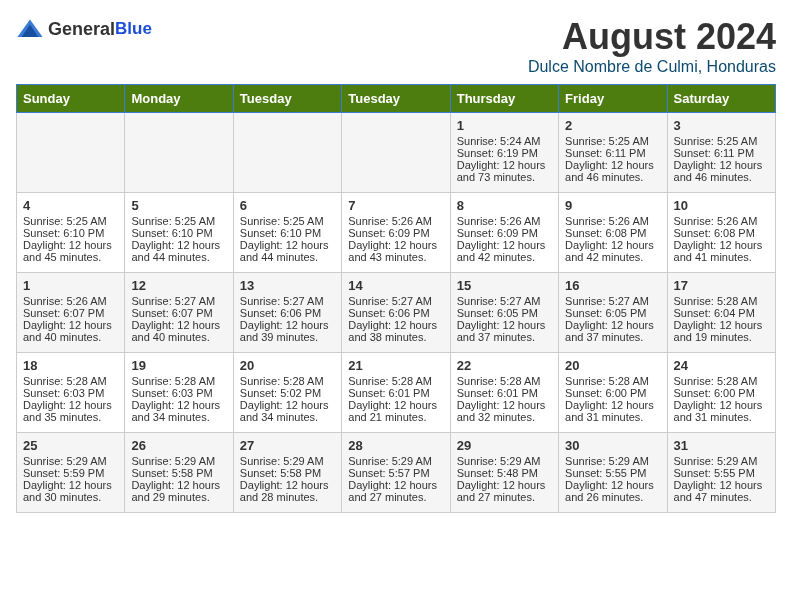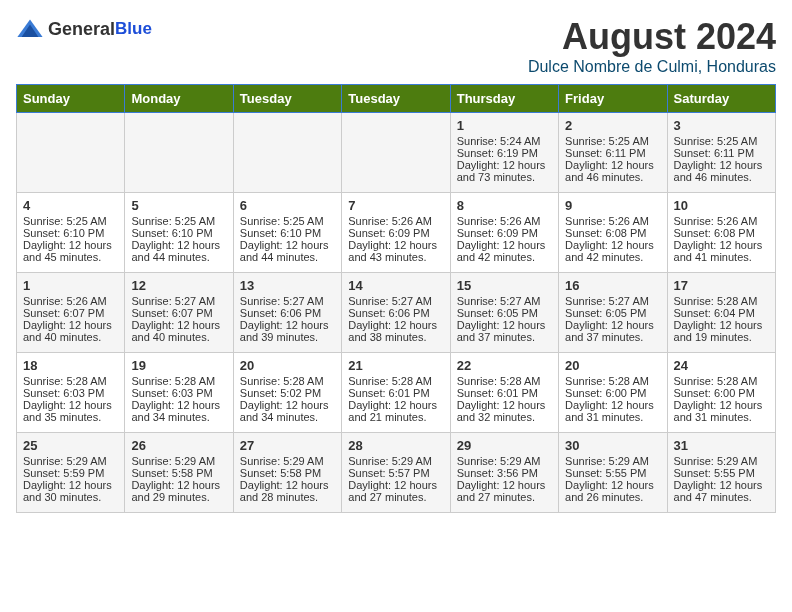--- a/index.html
+++ b/index.html
@@ -327,21 +327,21 @@
         <td>
           <span class="day-num">28</span>
           <div>Sunrise: 5:29 AM</div>
           <div>Sunset: 5:57 PM</div>
           <div>Daylight: 12 hours</div>
           <div>and 27 minutes.</div>
         </td>
         <td>
           <span class="day-num">29</span>
           <div>Sunrise: 5:29 AM</div>
-          <div>Sunset: 3:56 PM</div>
+          <div>Sunset: 5:48 PM</div>
           <div>Daylight: 12 hours</div>
           <div>and 27 minutes.</div>
         </td>
         <td>
           <span class="day-num">30</span>
           <div>Sunrise: 5:29 AM</div>
           <div>Sunset: 5:55 PM</div>
           <div>Daylight: 12 hours</div>
           <div>and 26 minutes.</div>
         </td>

